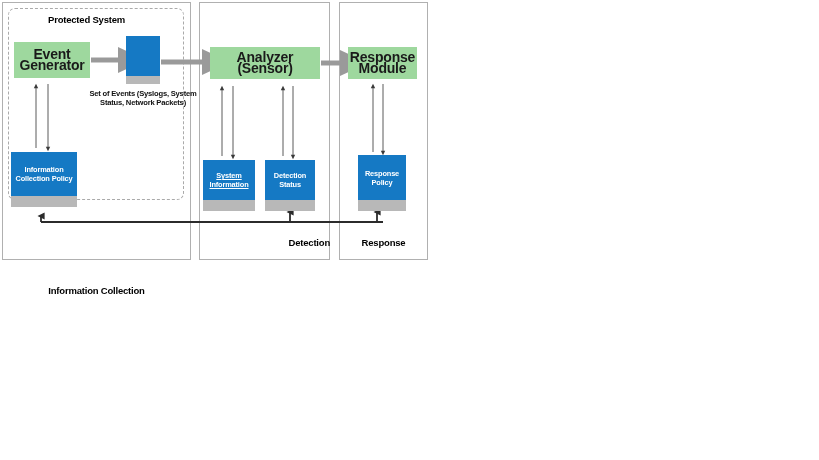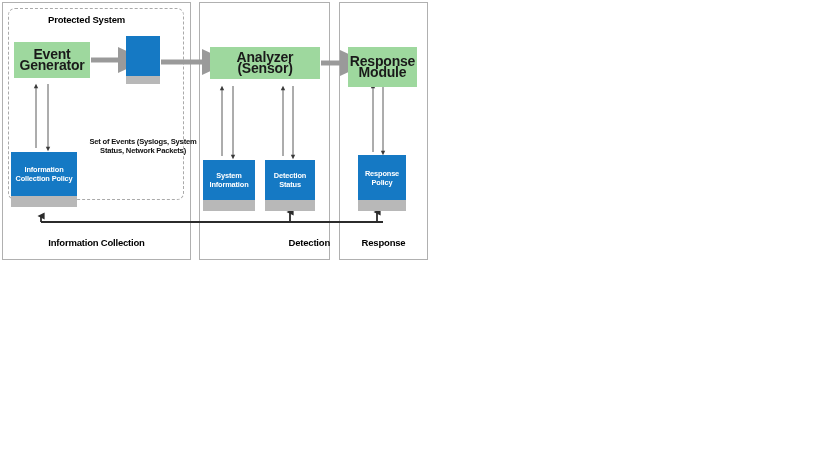--- a/index.html
+++ b/index.html
@@ -72,21 +72,21 @@
     text-align: center;
     font-size: 14px;
     font-weight: bold;
     color: #1a1a1a;
     line-height: 11px;
     letter-spacing: -0.2px;
     box-sizing: border-box;
   }
   #box-event-generator { left: 14px;  top: 42px; width: 76px; height: 36px; }
   #box-analyzer        { left: 210px; top: 47px; width: 110px; height: 32px; }
-  #box-response-module { left: 348px; top: 47px; width: 69px;  height: 40px; }
+  #box-response-module { left: 348px; top: 47px; width: 69px;  height: 32px; }
 
   
   .blue-box {
     position: absolute;
     box-sizing: border-box;
   }
   .blue-box .blue-body {
     background: #1579c4;
     width: 100%;
     display: flex;
@@ -108,21 +108,21 @@
 
   #box-events            { left: 126px; top: 36px; width: 34px; }
   #box-events .blue-body { height: 40px; }
   #box-events .blue-foot { height: 8px;  }
 
   #box-info-policy            { left: 11px; top: 152px; width: 66px; }
   #box-info-policy .blue-body { height: 44px; }
   #box-info-policy .blue-foot { height: 11px; }
 
   #box-system-information            { left: 203px; top: 160px; width: 52px; }
-  #box-system-information .blue-body { height: 40px; }
+  #box-system-information .blue-body { height: 40px; text-decoration: underline; }
   #box-system-information .blue-foot { height: 11px; }
 
   #box-detection-policy            { left: 265px; top: 160px; width: 50px; }
   #box-detection-policy .blue-body { height: 40px; }
   #box-detection-policy .blue-foot { height: 11px; }
 
   #box-response-policy            { left: 358px; top: 155px; width: 48px; }
   #box-response-policy .blue-body { height: 45px; }
   #box-response-policy .blue-foot { height: 11px; }
 
@@ -131,35 +131,34 @@
     position: absolute;
     left: 88px;
     top: 90px;
     width: 110px;
     text-align: center;
     font-size: 7.6px;
     font-weight: bold;
     color: #111111;
     line-height: 8.6px;
     letter-spacing: -0.2px;
-    margin-top: 48px;
   }
 
   
   .stage-label {
     position: absolute;
     top: 237px;
     text-align: center;
     font-size: 9.5px;
     font-weight: bold;
     color: #000000;
     letter-spacing: -0.2px;
     white-space: nowrap;
   }
-  #label-information-collection { left: 2px;   width: 189px; }
+  #label-information-collection { left: 2px;   width: 189px; margin-top: 48px; }
   #label-detection              { left: 199px; width: 131px; text-align: right; }
   #label-response               { left: 339px; width: 89px;  }
 
   
   #connectors {
     position: absolute;
     left: 0;
     top: 0;
     width: 440px;
     height: 265px;

